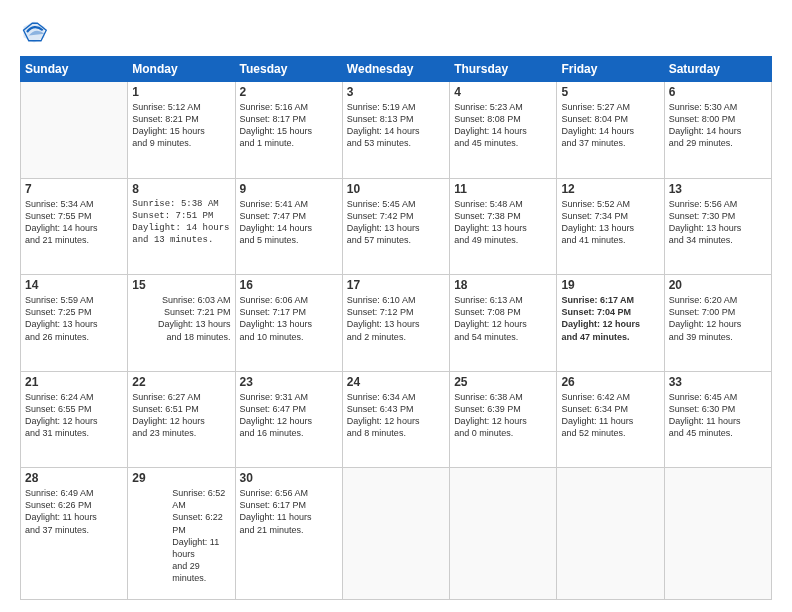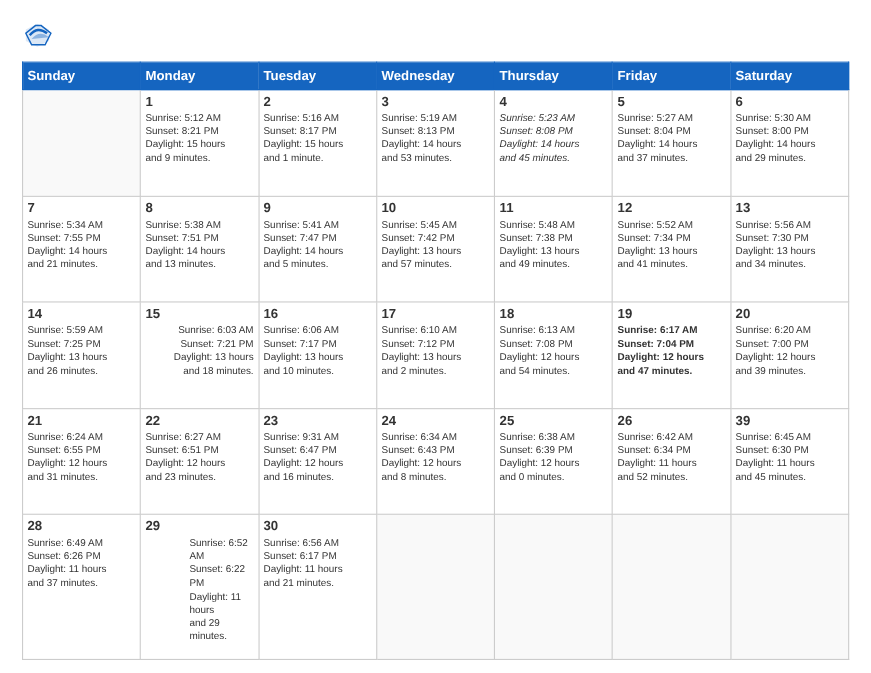--- a/index.html
+++ b/index.html
@@ -144,21 +144,21 @@
           </td>
           <td>
             <span class="day-number">3</span>
             <div class="day-info" style="white-space: pre-line;">Sunrise: 5:19 AM
 Sunset: 8:13 PM
 Daylight: 14 hours
 and 53 minutes.</div>
           </td>
           <td>
             <span class="day-number">4</span>
-            <div class="day-info" style="white-space: pre-line; font-style: italic;">Sunrise: 5:23 AM
+            <div class="day-info" style="white-space: pre-line;">Sunrise: 5:23 AM
 Sunset: 8:08 PM
 Daylight: 14 hours
 and 45 minutes.</div>
           </td>
           <td>
             <span class="day-number">5</span>
             <div class="day-info" style="white-space: pre-line;">Sunrise: 5:27 AM
 Sunset: 8:04 PM
 Daylight: 14 hours
 and 37 minutes.</div>
@@ -174,21 +174,21 @@
         <tr>
           <td>
             <span class="day-number">7</span>
             <div class="day-info" style="white-space: pre-line;">Sunrise: 5:34 AM
 Sunset: 7:55 PM
 Daylight: 14 hours
 and 21 minutes.</div>
           </td>
           <td>
             <span class="day-number">8</span>
-            <div class="day-info" style="white-space: pre-line;">Sunrise: 5:38 AM
+            <div class="day-info" style="white-space: pre-line; font-family: Liberation Mono, monospace;">Sunrise: 5:38 AM
 Sunset: 7:51 PM
 Daylight: 14 hours
 and 13 minutes.</div>
           </td>
           <td>
             <span class="day-number">9</span>
             <div class="day-info" style="white-space: pre-line;">Sunrise: 5:41 AM
 Sunset: 7:47 PM
 Daylight: 14 hours
 and 5 minutes.</div>
@@ -310,21 +310,21 @@
 and 0 minutes.</div>
           </td>
           <td>
             <span class="day-number">26</span>
             <div class="day-info" style="white-space: pre-line;">Sunrise: 6:42 AM
 Sunset: 6:34 PM
 Daylight: 11 hours
 and 52 minutes.</div>
           </td>
           <td>
-            <span class="day-number">39</span>
+            <span class="day-number">33</span>
             <div class="day-info" style="white-space: pre-line;">Sunrise: 6:45 AM
 Sunset: 6:30 PM
 Daylight: 11 hours
 and 45 minutes.</div>
           </td>
         </tr>
         <tr>
           <td>
             <span class="day-number">28</span>
             <div class="day-info" style="white-space: pre-line;">Sunrise: 6:49 AM

